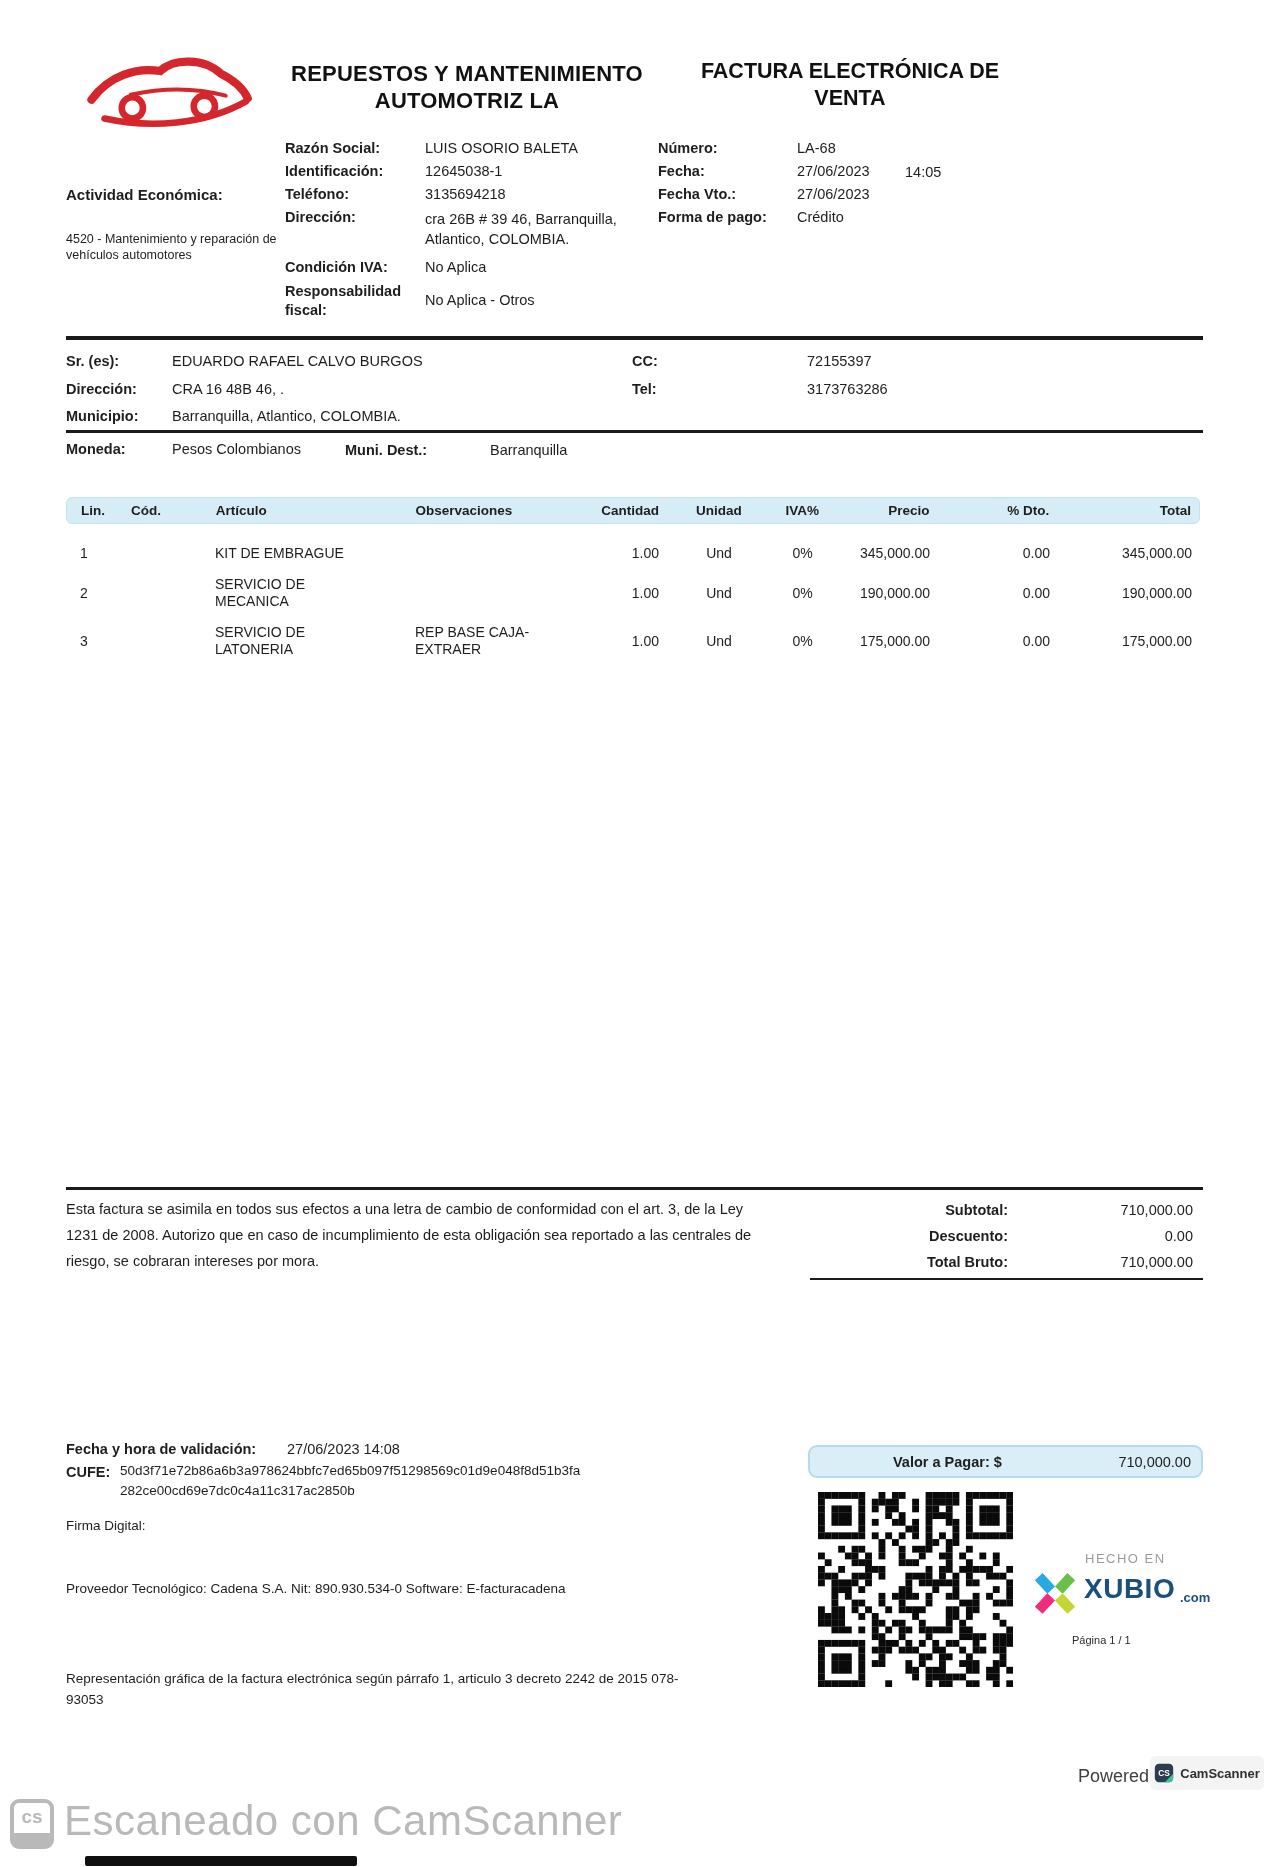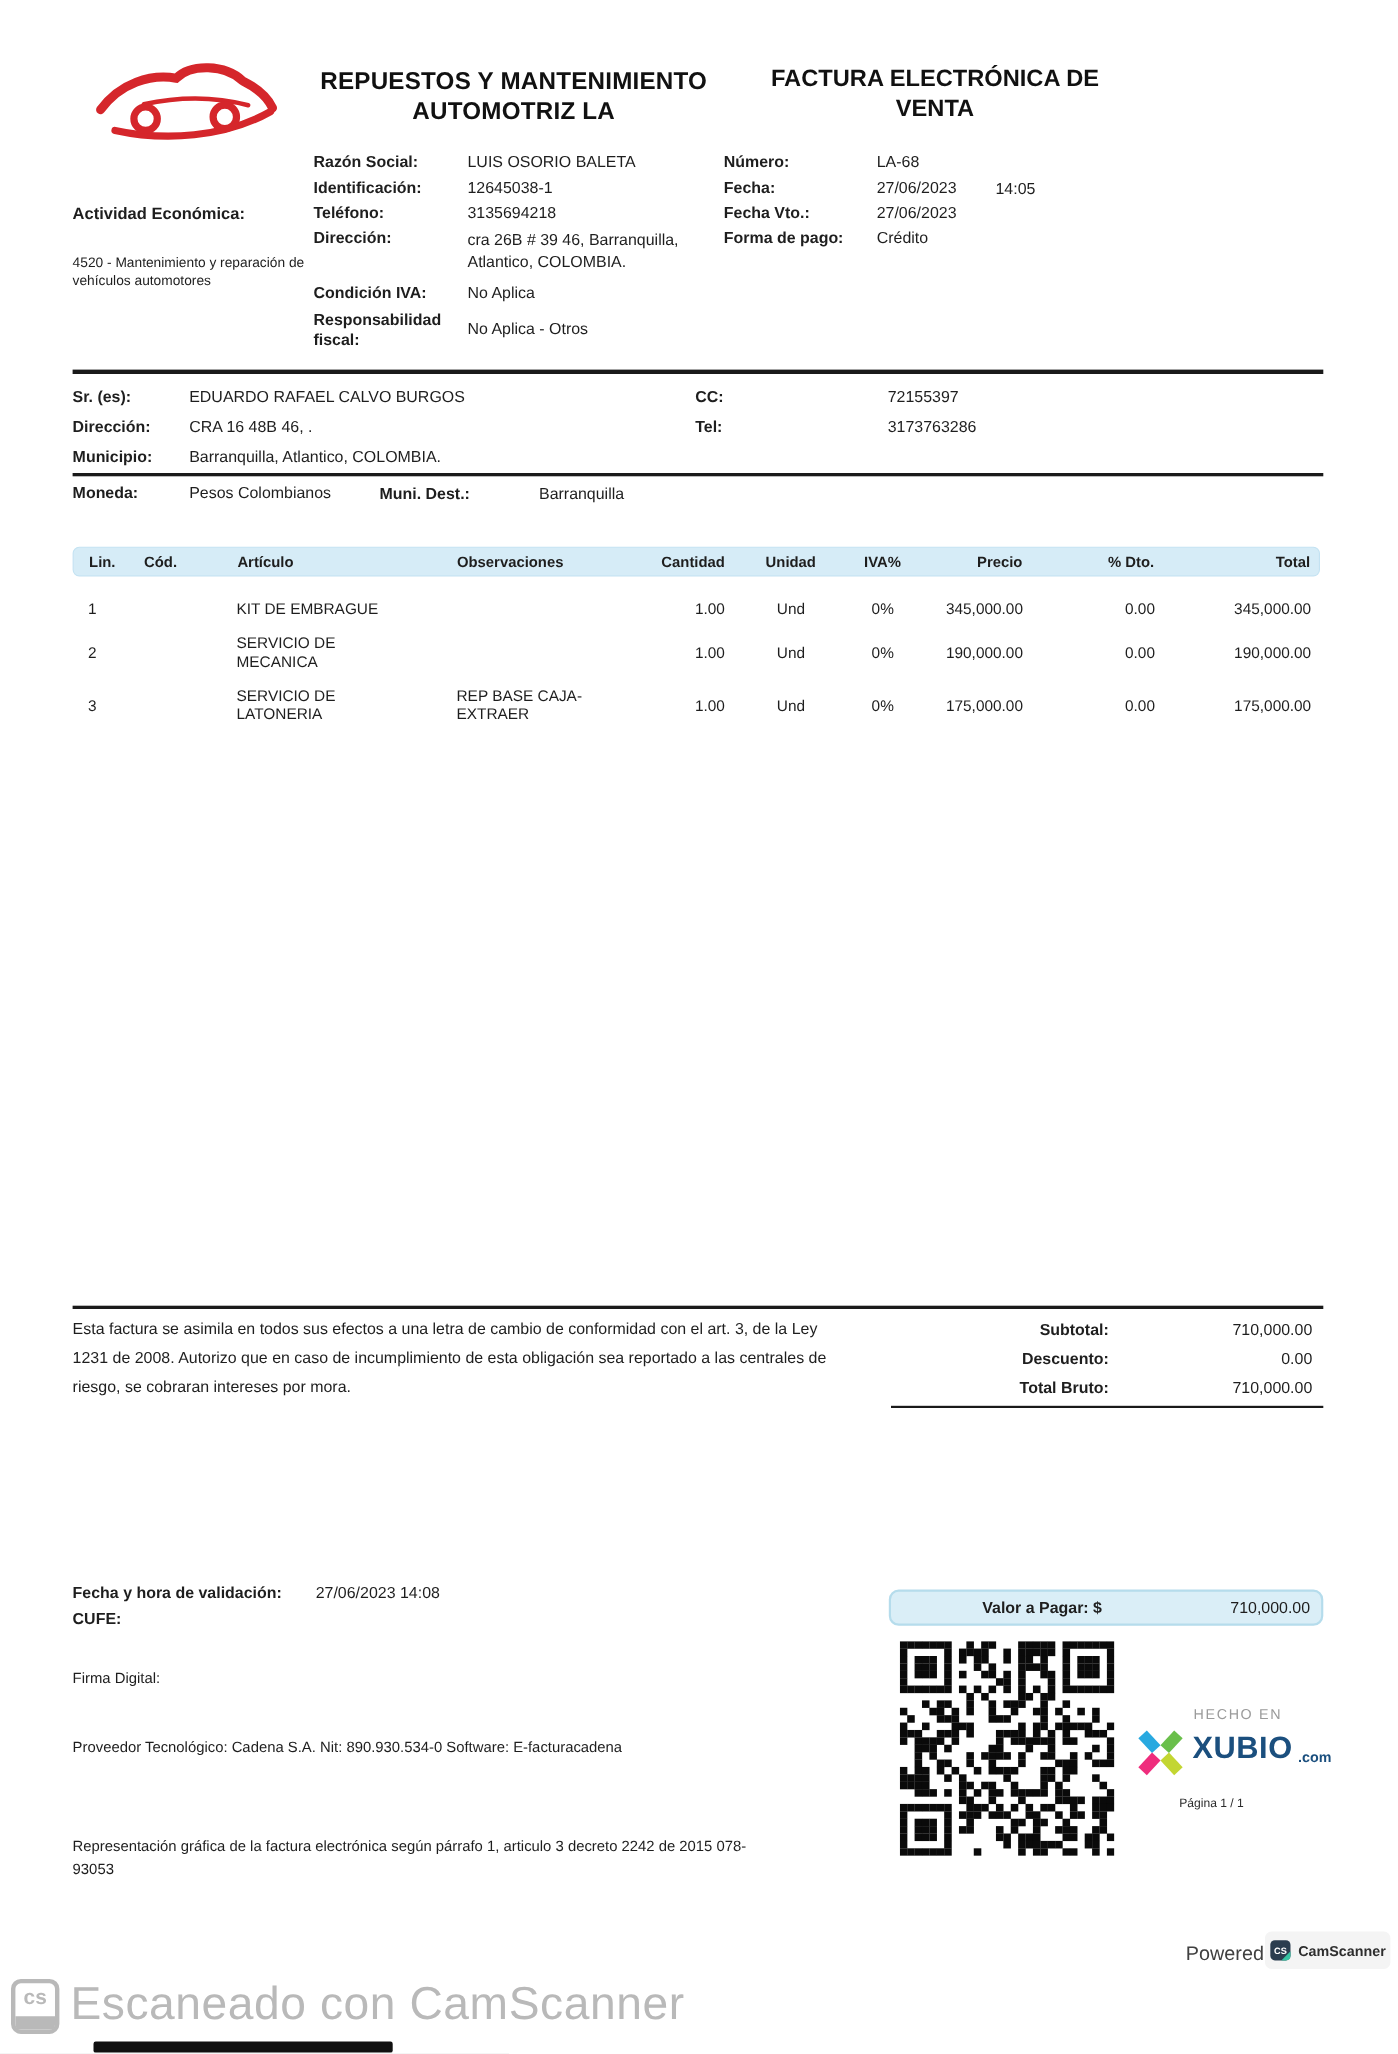--- a/index.html
+++ b/index.html
@@ -175,20 +175,21 @@
   <div class="tot-val" style="top:1202px;">710,000.00</div>
   <div class="tot-lbl" style="top:1228px;">Descuento:</div>
   <div class="tot-val" style="top:1228px;">0.00</div>
   <div class="tot-lbl" style="top:1254px;">Total Bruto:</div>
   <div class="tot-val" style="top:1254px;">710,000.00</div>
   <div class="rule" style="left:810px;top:1278px;width:393px;height:2px;"></div>
 
   <div class="abs t14 lbl" style="left:66px;top:1440px;">Fecha y hora de validación:</div>
   <div class="abs t14" style="left:287px;top:1440px;">27/06/2023 14:08</div>
   <div class="abs t14 lbl" style="left:66px;top:1463px;">CUFE:</div>
+  <div class="cufe-val">50d3f71e72b86a6b3a978624bbfc7ed65b097f51298569c01d9e048f8d51b3fa282ce00cd69e7dc0c4a11c317ac2850b</div>
 
   <div class="pay-box">
     <span class="pay-lbl">Valor a Pagar: $</span>
     <span class="pay-val">710,000.00</span>
   </div>
 
   <div class="abs t13" style="left:66px;top:1517px;">Firma Digital:</div>
 
   <svg class="abs" style="left:818px;top:1492px;" width="195" height="195" viewBox="0 0 195 195" id="qr-svg">
       <rect x="0.00" y="0.00" width="6.87" height="6.87" fill="#0a0a0a"></rect>

